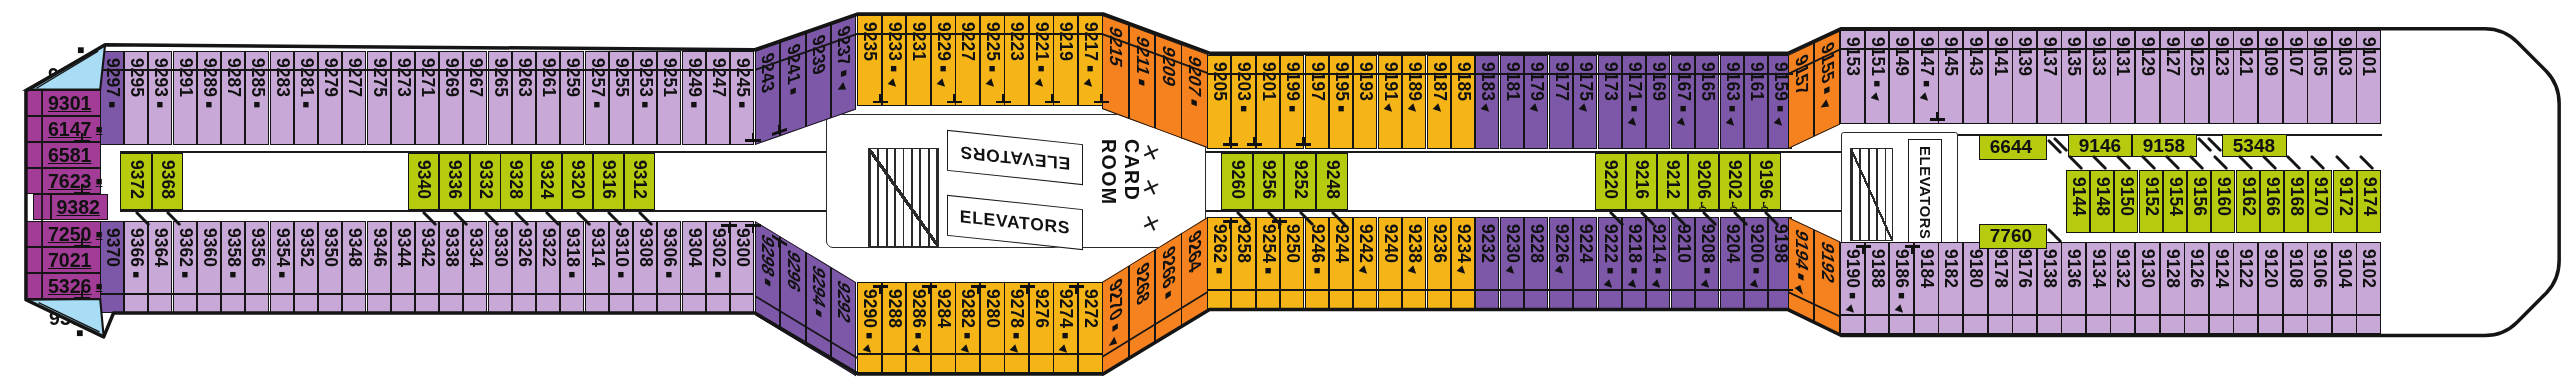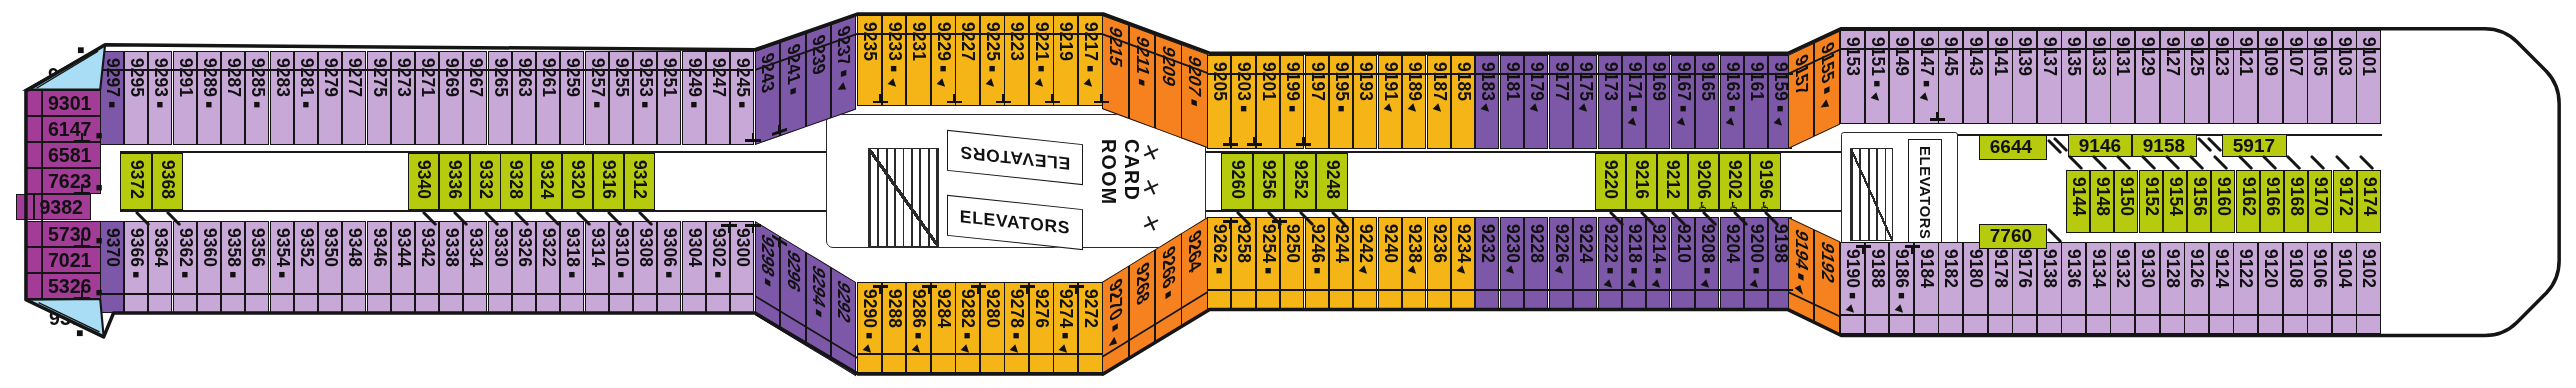--- a/index.html
+++ b/index.html
@@ -38,21 +38,21 @@
   .tee:before{content:"";position:absolute;left:0;right:0;height:2.8px;background:#111;}
   .tee:after{content:"";position:absolute;left:50%;margin-left:-1.4px;width:2.8px;height:9px;background:#111;}
   .teeb{bottom:2.1px;right:-7.7px;}
   .teeb:before{bottom:0;} .teeb:after{bottom:0;}
   .teet{top:2.1px;right:-7.7px;}
   .teet:before{top:0;} .teet:after{top:0;}
   .door{position:absolute;width:19px;height:3.2px;background:#151515;border-radius:1.4px;z-index:4;}
   .bal{position:absolute;left:0;right:0;height:1.8px;background:#151515;z-index:4;}
   .cabh{position:absolute;box-sizing:border-box;border:1.4px solid #151515;display:flex;align-items:center;z-index:3;}
   .numh{font-weight:700;font-size:19px;padding-left:9.8px;}
-  .stackcab{position:absolute;box-sizing:border-box;border:1.4px solid #151515;display:flex;align-items:flex-end;z-index:3;}
+  .stackcab{position:absolute;box-sizing:border-box;border:1.4px solid #151515;display:flex;align-items:center;z-index:3;text-decoration:underline;}
   .stackcab:before{content:"";position:absolute;left:16px;top:0;bottom:0;width:1.8px;background:#151515;}
   .stacknum{font-weight:700;font-size:19.6px;padding-left:22.4px;}
   .ich{font-size:11.2px;margin-left:4.2px;}
   .cornerlabel{position:absolute;z-index:7;font-weight:700;font-size:19.6px;}
   .cornericon{position:absolute;z-index:7;font-size:12px;}
   #hull{position:absolute;left:0;top:0;z-index:6;pointer-events:none;}
 </style>
 </head>
 <body>
 
@@ -947,21 +947,21 @@
       </div>
       <div class="cabh gr" style="left: 2068px; top: 134px; width: 64px; height: 23px;">
         <span class="numh">9146</span>
         <div class="door" style="top: 40%; transform: rotate(45deg); left: -18px;"></div>
       </div>
       <div class="cabh gr" style="left: 2132px; top: 134px; width: 65px; height: 23px;">
         <span class="numh">9158</span>
         <div class="door" style="top: 40%; transform: rotate(45deg); right: -18px;"></div>
       </div>
       <div class="cabh gr" style="left: 2222px; top: 134px; width: 65px; height: 23px;">
-        <span class="numh">5917</span>
+        <span class="numh">5348</span>
         <div class="door" style="top: 40%; transform: rotate(45deg); left: -18px;"></div>
       </div>
       <div class="cabh gr" style="left: 1979px; top: 224px; width: 68px; height: 24.5px;">
         <span class="numh">7760</span>
         <div class="door" style="top: 40%; transform: rotate(45deg); right: -18px;"></div>
       </div>
       <div class="stackcab mg" style="left: 24.5px; top: 90px; width: 76px; height: 26px;">
         <span class="stacknum">9301</span>
       </div>
       <div class="stackcab mg" style="left: 24.5px; top: 116px; width: 76px; height: 26px;">
@@ -970,25 +970,25 @@
         <div class="tee teeb" style="right: 9.8px; bottom: -1.4px;"></div>
       </div>
       <div class="stackcab mg" style="left: 24.5px; top: 142px; width: 76px; height: 26px;">
         <span class="stacknum">6581</span>
       </div>
       <div class="stackcab mg" style="left: 24.5px; top: 168px; width: 76px; height: 26px;">
         <span class="stacknum">7623</span>
         <span class="ich">■</span>
         <div class="tee teeb" style="right: 9.8px; bottom: -1.4px;"></div>
       </div>
-      <div class="stackcab mg" style="left: 16px; top: 194px; width: 75px; height: 26px;">
+      <div class="stackcab mg" style="left: 33px; top: 194px; width: 75px; height: 26px;">
         <span class="stacknum">9382</span>
       </div>
       <div class="stackcab mg" style="left: 24.5px; top: 221px; width: 76px; height: 26px;">
-        <span class="stacknum">5730</span>
+        <span class="stacknum">7250</span>
         <span class="ich">■</span>
         <div class="tee teeb" style="right: 9.8px; bottom: -1.4px;"></div>
       </div>
       <div class="stackcab mg" style="left: 24.5px; top: 247px; width: 76px; height: 26px;">
         <span class="stacknum">7021</span>
       </div>
       <div class="stackcab mg" style="left: 24.5px; top: 273px; width: 76px; height: 26px;">
         <span class="stacknum">5326</span>
         <span class="ich">■</span>
         <div class="tee teeb" style="right: 9.8px; bottom: -1.4px;"></div>

